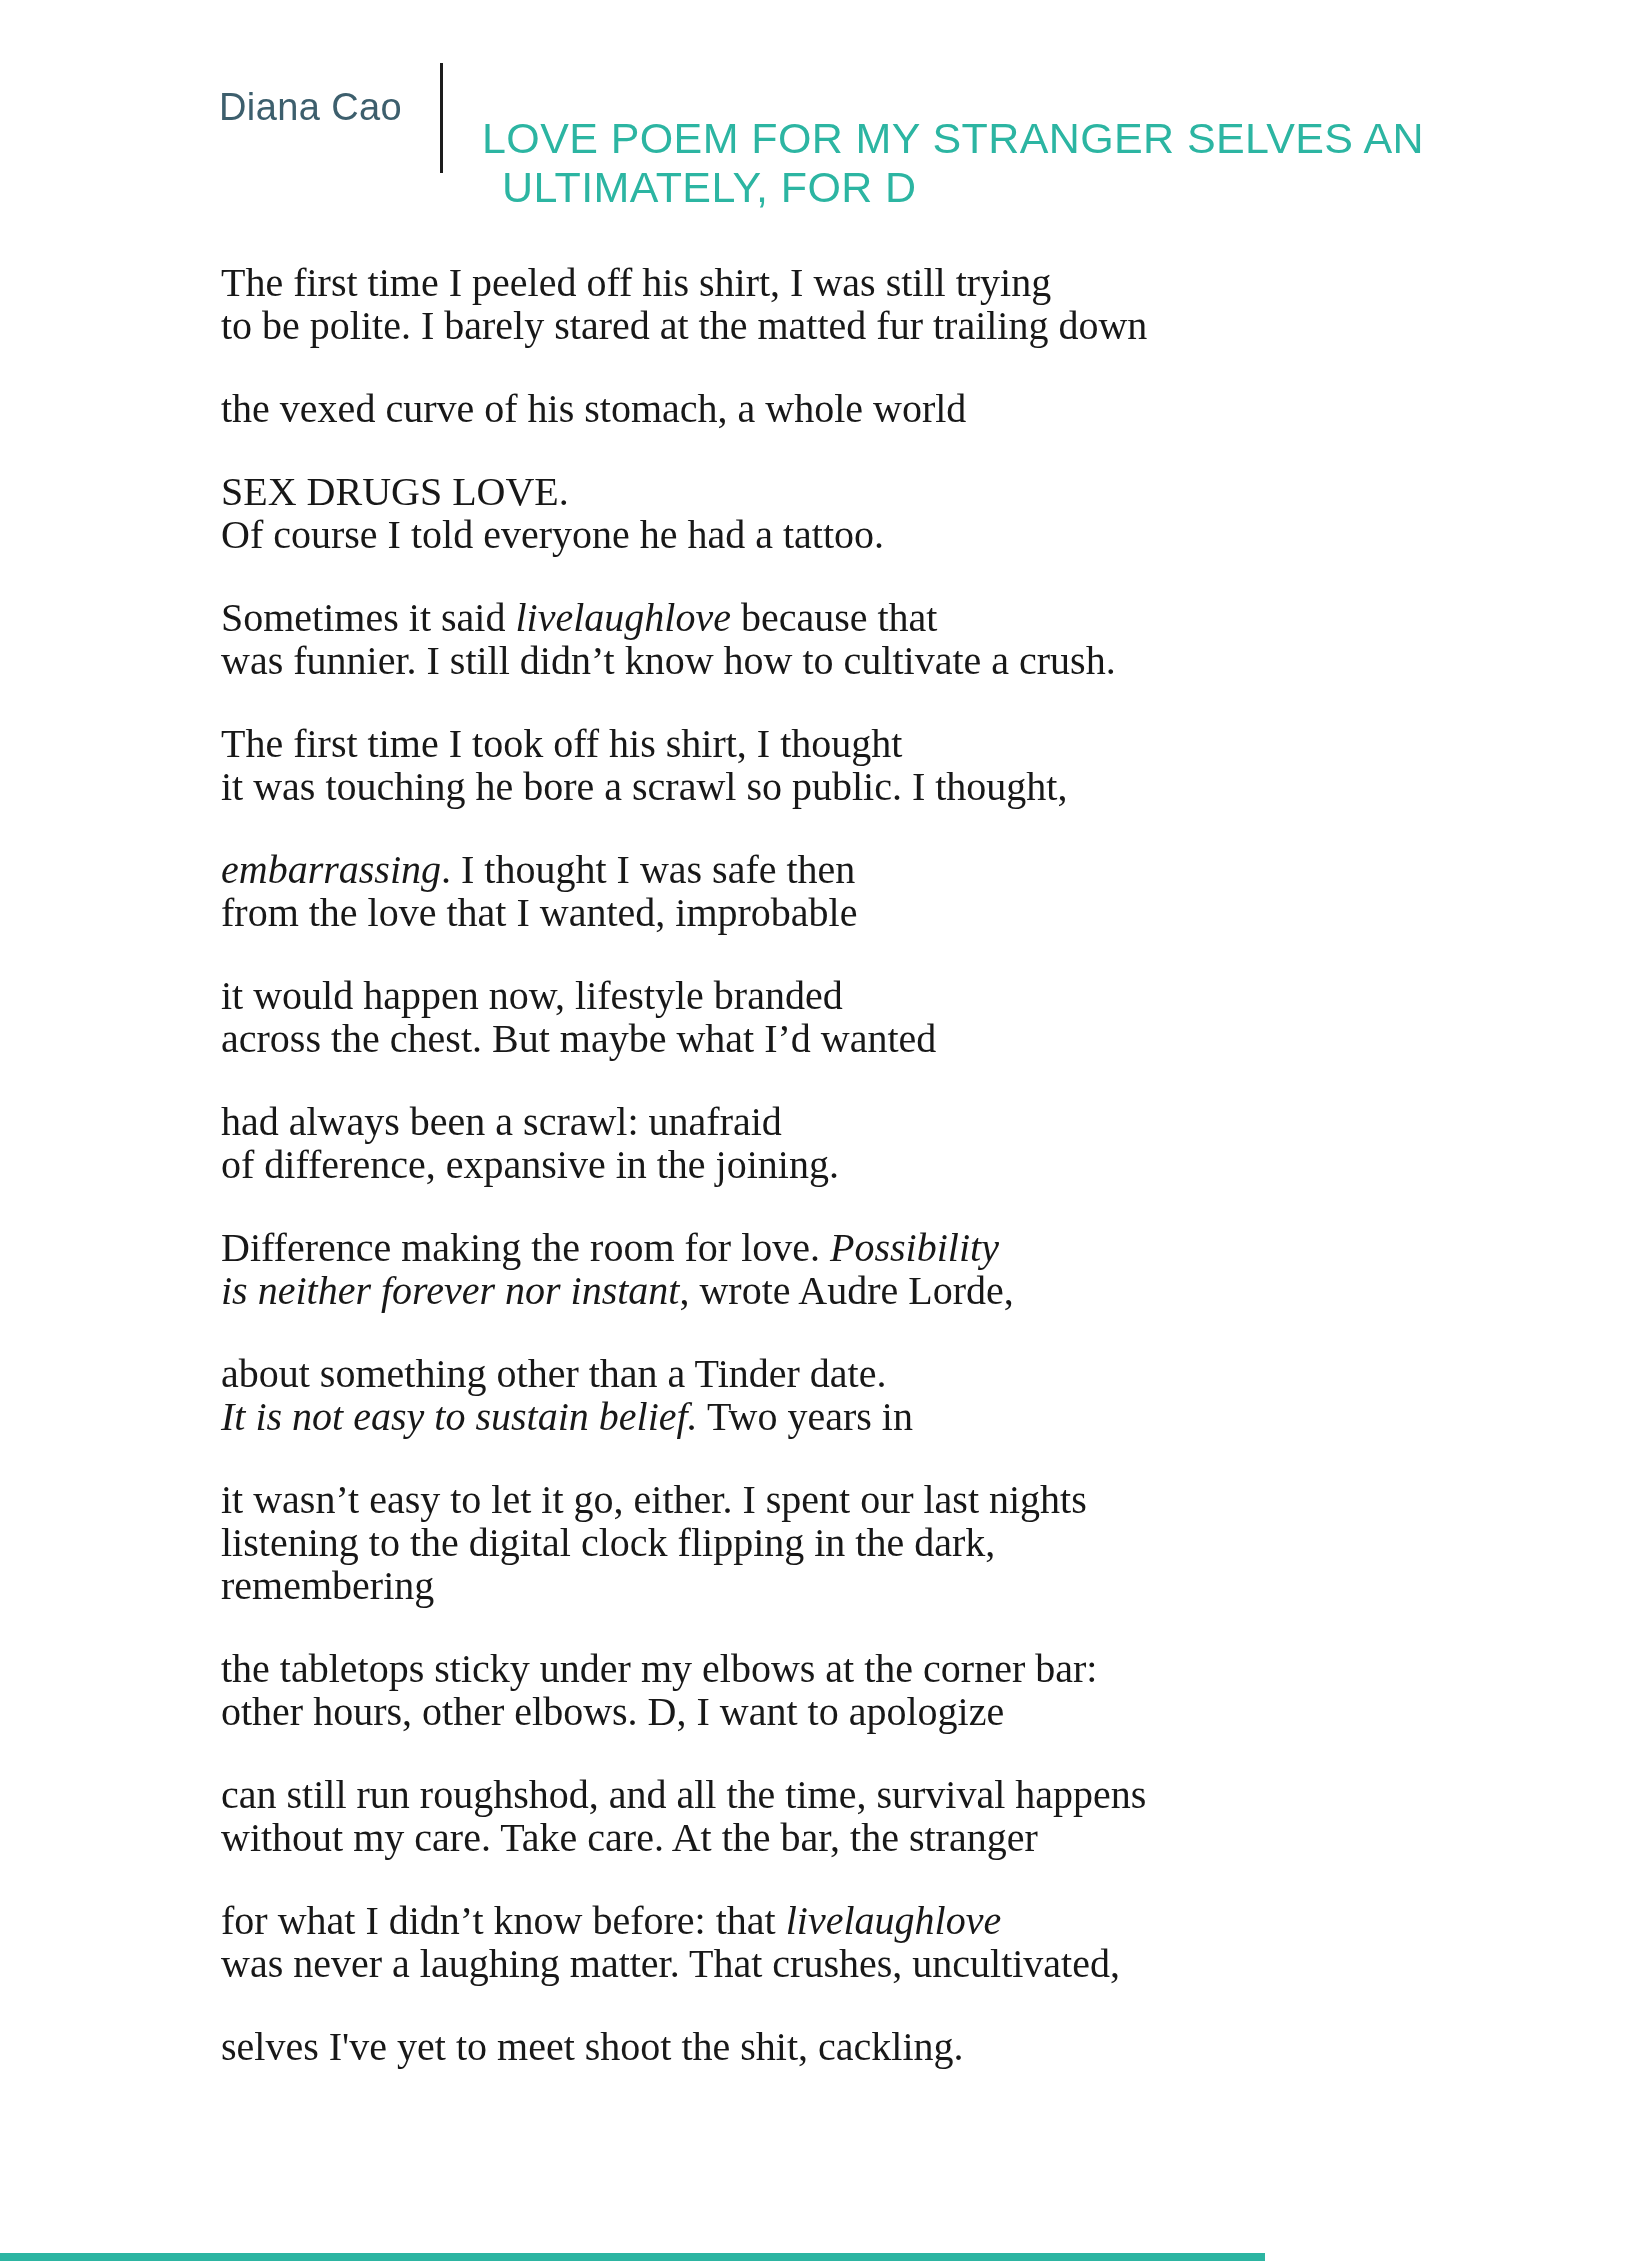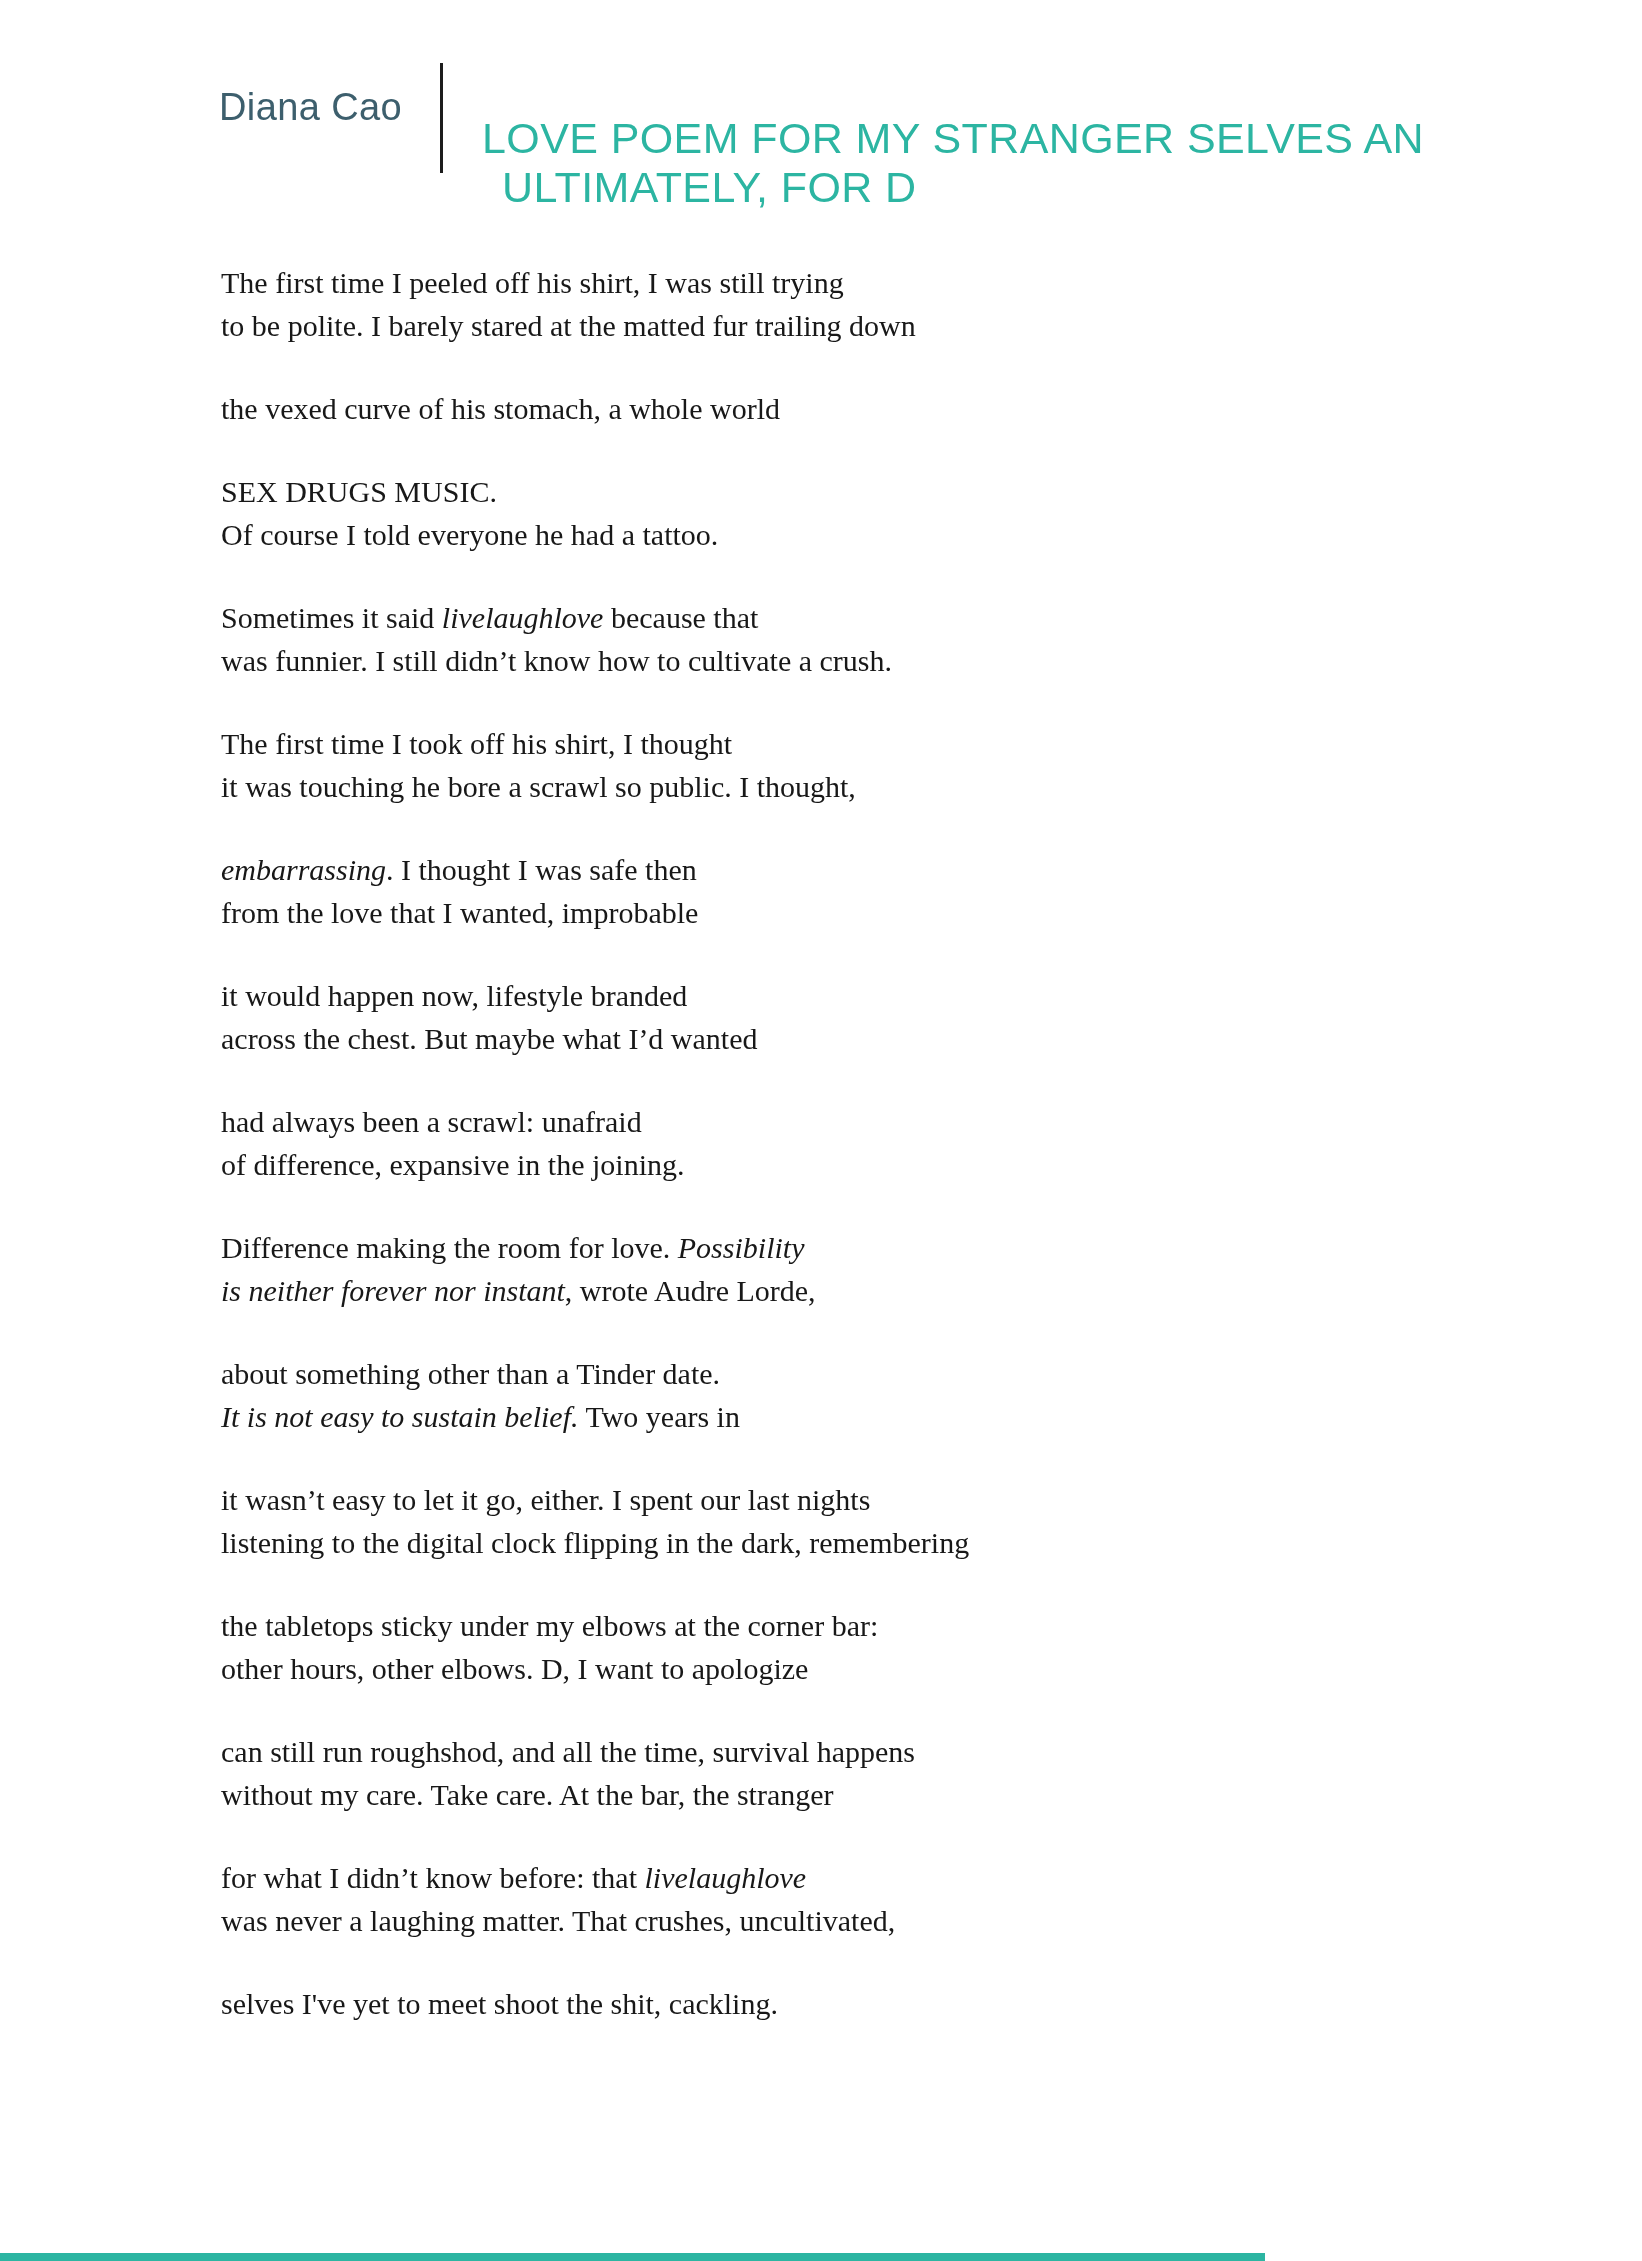--- a/index.html
+++ b/index.html
@@ -41,21 +41,21 @@
     letter-spacing: 0.4px;
     color: #2cb5a2;
     white-space: nowrap;
   }
   .title .line2 { margin-left: 20px; }
   .poem {
     position: absolute;
     left: 221px;
     top: 261px;
     width: 957px;
-    font-size: 30px;
+    font-size: 40px;
     line-height: 43px;
     color: #181818;
   }
   .stanza { margin: 0 0 40px 0; }
   .stanza em { font-style: italic; }
   .footer-bar {
     position: absolute;
     left: 0;
     bottom: 0;
     width: 1265px;
@@ -73,21 +73,21 @@
   <div class="rule" style="background: rgb(28, 28, 28);"></div>
 
   <div class="title" style="color: rgb(44, 181, 162);">
     <div class="line1">LOVE POEM FOR MY STRANGER SELVES AND ALSO,</div>
     <div class="line2">ULTIMATELY, FOR D</div>
   </div>
 
   <div class="poem" style="color: rgb(24, 24, 24);">
       <p class="stanza"><span><span>The first time I peeled off his shirt, I was still trying</span></span><br><span><span>to be polite. I barely stared at the matted fur trailing down</span></span></p>
       <p class="stanza"><span><span>the vexed curve of his stomach, a whole world</span></span><br></p>
-      <p class="stanza"><span><span>SEX DRUGS MUSIC.</span></span><br><span><span>Of course I told everyone he had a tattoo.</span></span></p>
+      <p class="stanza"><span><span>SEX DRUGS LOVE.</span></span><br><span><span>Of course I told everyone he had a tattoo.</span></span></p>
       <p class="stanza"><span><span>Sometimes it said </span><em>livelaughlove</em><span> because that</span></span><br><span><span>was funnier. I still didn’t know how to cultivate a crush.</span></span></p>
       <p class="stanza"><span><span>The first time I took off his shirt, I thought</span></span><br><span><span>it was touching he bore a scrawl so public. I thought,</span></span></p>
       <p class="stanza"><span><em>embarrassing</em><span>. I thought I was safe then</span></span><br><span><span>from the love that I wanted, improbable</span></span></p>
       <p class="stanza"><span><span>it would happen now, lifestyle branded</span></span><br><span><span>across the chest. But maybe what I’d wanted</span></span></p>
       <p class="stanza"><span><span>had always been a scrawl: unafraid</span></span><br><span><span>of difference, expansive in the joining.</span></span></p>
       <p class="stanza"><span><span>Difference making the room for love. </span><em>Possibility</em></span><br><span><em>is neither forever nor instant</em><span>, wrote Audre Lorde,</span></span></p>
       <p class="stanza"><span><span>about something other than a Tinder date.</span></span><br><span><em>It is not easy to sustain belief.</em><span> Two years in</span></span></p>
       <p class="stanza"><span><span>it wasn’t easy to let it go, either. I spent our last nights</span></span><br><span><span>listening to the digital clock flipping in the dark, remembering</span></span></p>
       <p class="stanza"><span><span>the tabletops sticky under my elbows at the corner bar:</span></span><br><span><span>other hours, other elbows. D, I want to apologize</span></span></p>
       <p class="stanza"><span><span>can still run roughshod, and all the time, survival happens</span></span><br><span><span>without my care. Take care. At the bar, the stranger</span></span></p>

